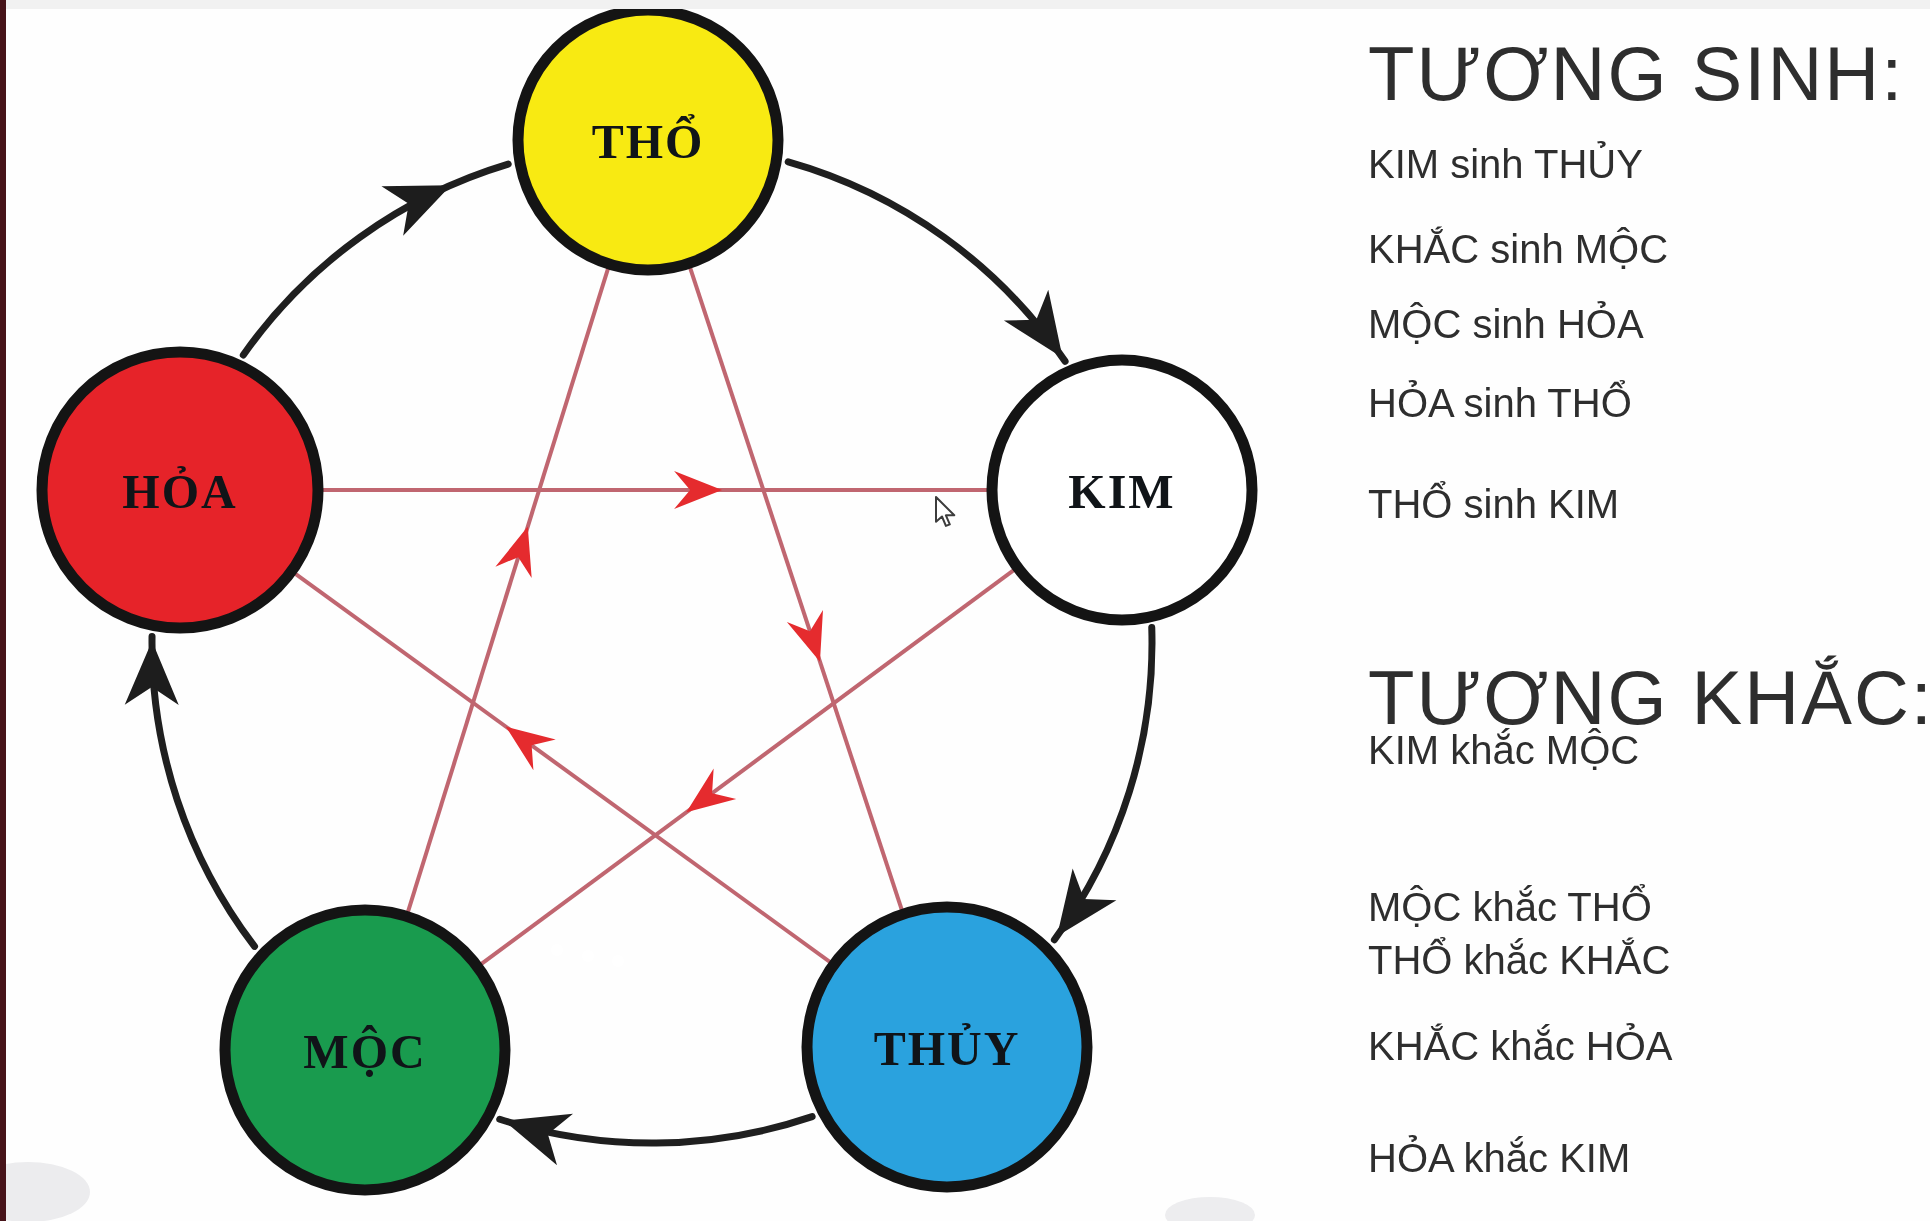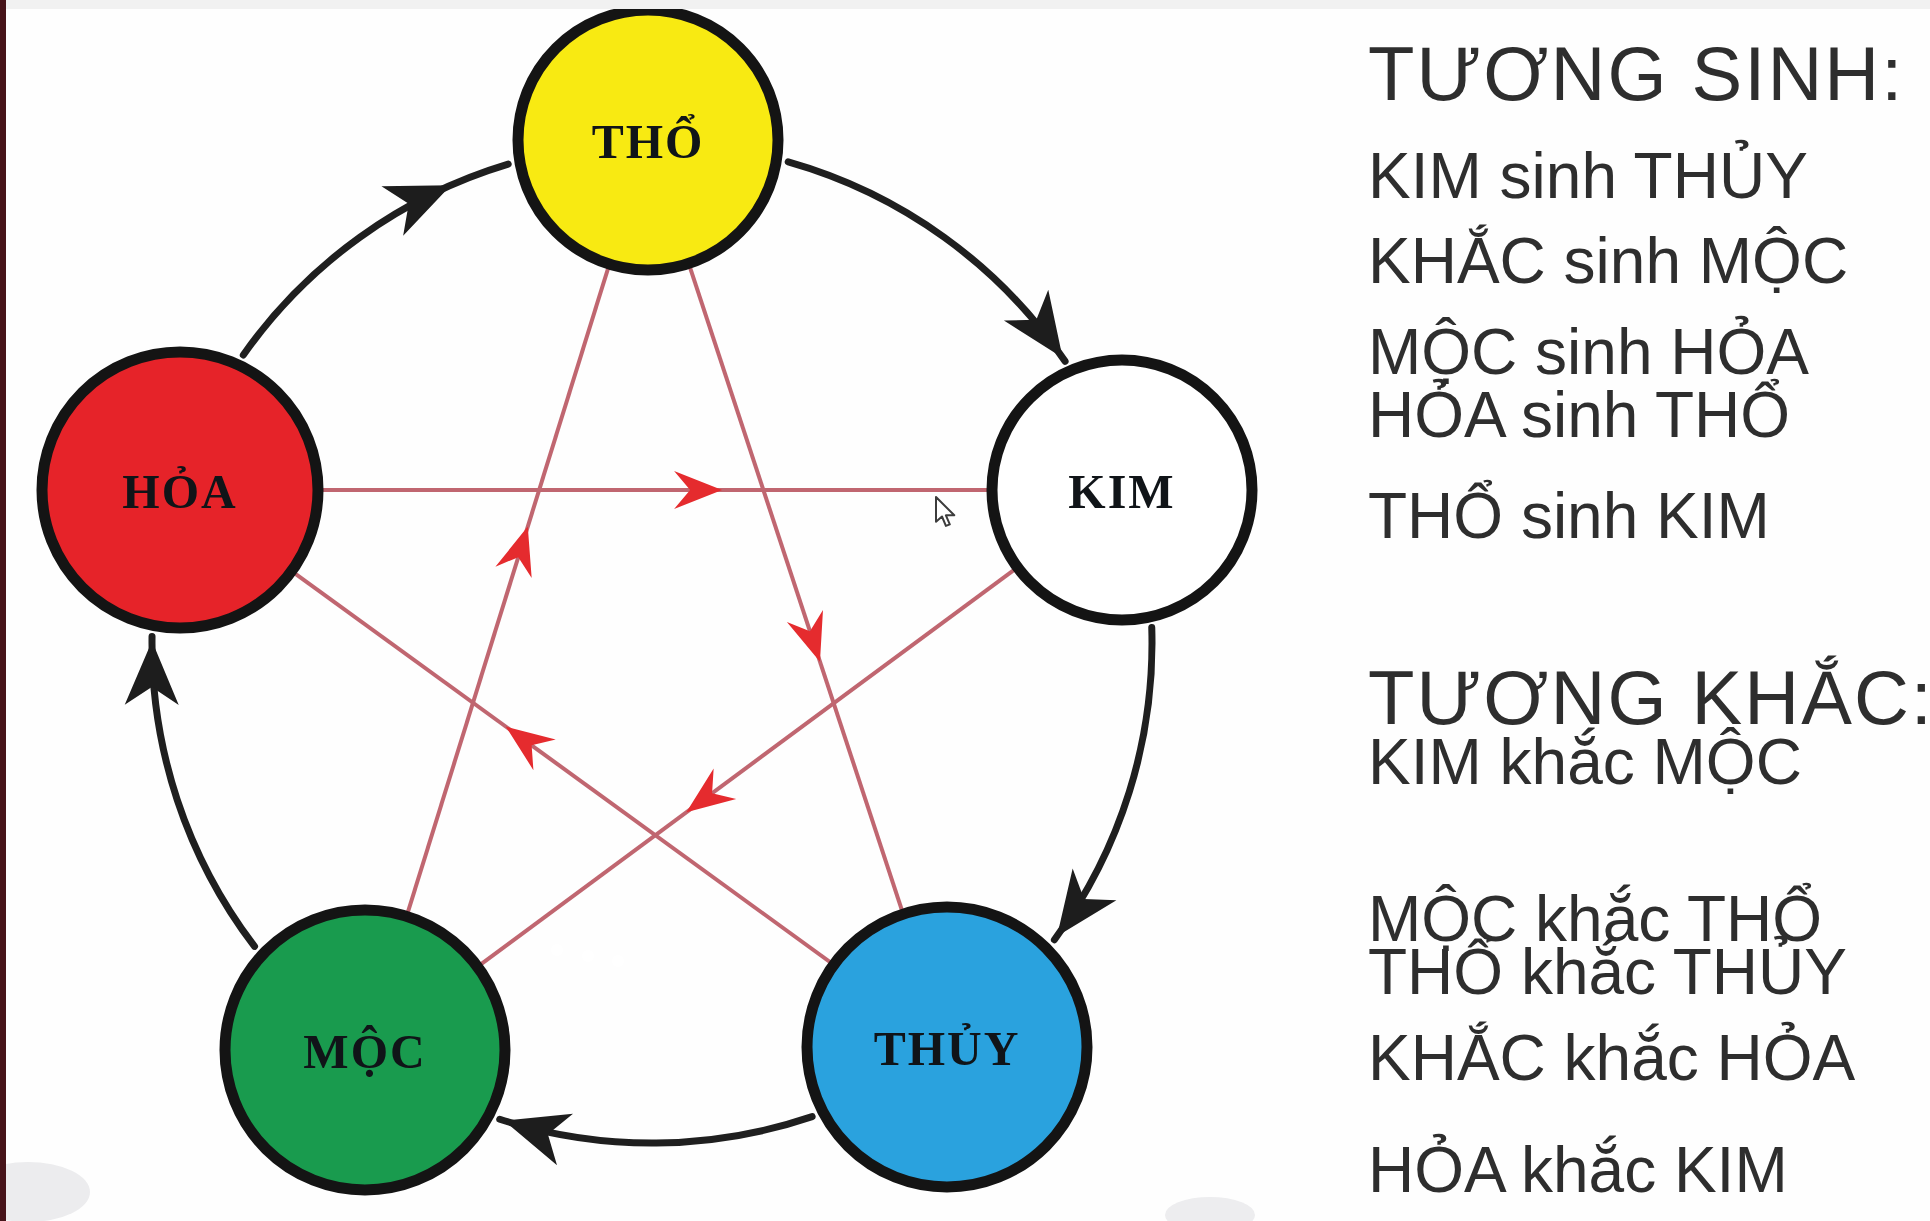--- a/index.html
+++ b/index.html
@@ -3,21 +3,21 @@
 <meta charset="utf-8">
 <style>
   html,body{margin:0;padding:0;background:#ffffff;}
   #canvas{position:relative;width:1930px;height:1221px;background:#fefefe;overflow:hidden;
           font-family:"Liberation Sans","DejaVu Sans",sans-serif;}
   #topstrip{position:absolute;left:0;top:0;width:1930px;height:9px;background:#f1f1f1;}
   #leftstrip{position:absolute;left:0;top:0;width:6px;height:1221px;background:#47141a;}
   #diagram{position:absolute;left:0;top:0;}
   .legend-title{position:absolute;left:1368px;font-size:76px;letter-spacing:2px;color:#2e2e2e;
                 white-space:nowrap;line-height:1;}
-  .legend-line{position:absolute;left:1368px;font-size:64px;color:#2e2e2e;white-space:nowrap;line-height:1;}
+  .legend-line{position:absolute;left:1368px;font-size:40px;color:#2e2e2e;white-space:nowrap;line-height:1;}
 </style>
 </head>
 <body>
 
 <div id="canvas">
 
   <svg id="diagram" width="1930" height="1221" viewBox="0 0 1930 1221">
       <line x1="1122" y1="490" x2="365" y2="1050" stroke="#c06670" stroke-width="4"></line>
       <line x1="365" y1="1050" x2="648" y2="140" stroke="#c06670" stroke-width="4"></line>
       <line x1="648" y1="140" x2="947" y2="1047" stroke="#c06670" stroke-width="4"></line>
@@ -57,25 +57,25 @@
       <polygon points="936,497 936,521.75 942,516.5 945.9,525.95 949.8,524.3 945.9,515.3 954.3,515.3" fill="#ffffff" stroke="#3c3c3c" stroke-width="2" stroke-linejoin="round"></polygon>
     </svg>
 
   <div id="topstrip"></div>
   <div id="leftstrip"></div>
 
   <div>
     <div class="legend-title" style="top:36px">TƯƠNG SINH:</div>
     <div class="legend-line" style="top:144px">KIM sinh THỦY</div>
     <div class="legend-line" style="top:229px">KHẮC sinh MỘC</div>
-    <div class="legend-line" style="top:320px">MỘC sinh HỎA</div>
+    <div class="legend-line" style="top:304px">MỘC sinh HỎA</div>
     <div class="legend-line" style="top:383px">HỎA sinh THỔ</div>
     <div class="legend-line" style="top:484px">THỔ sinh KIM</div>
 
     <div class="legend-title" style="top:660px">TƯƠNG KHẮC:</div>
     <div class="legend-line" style="top:730px">KIM khắc MỘC</div>
     <div class="legend-line" style="top:887px">MỘC khắc THỔ</div>
-    <div class="legend-line" style="top:940px">THỔ khắc THỦY</div>
+    <div class="legend-line" style="top:940px">THỔ khắc KHẮC</div>
     <div class="legend-line" style="top:1026px">KHẮC khắc HỎA</div>
     <div class="legend-line" style="top:1138px">HỎA khắc KIM</div>
   </div>
 
 </div>
 
 </body></html>

